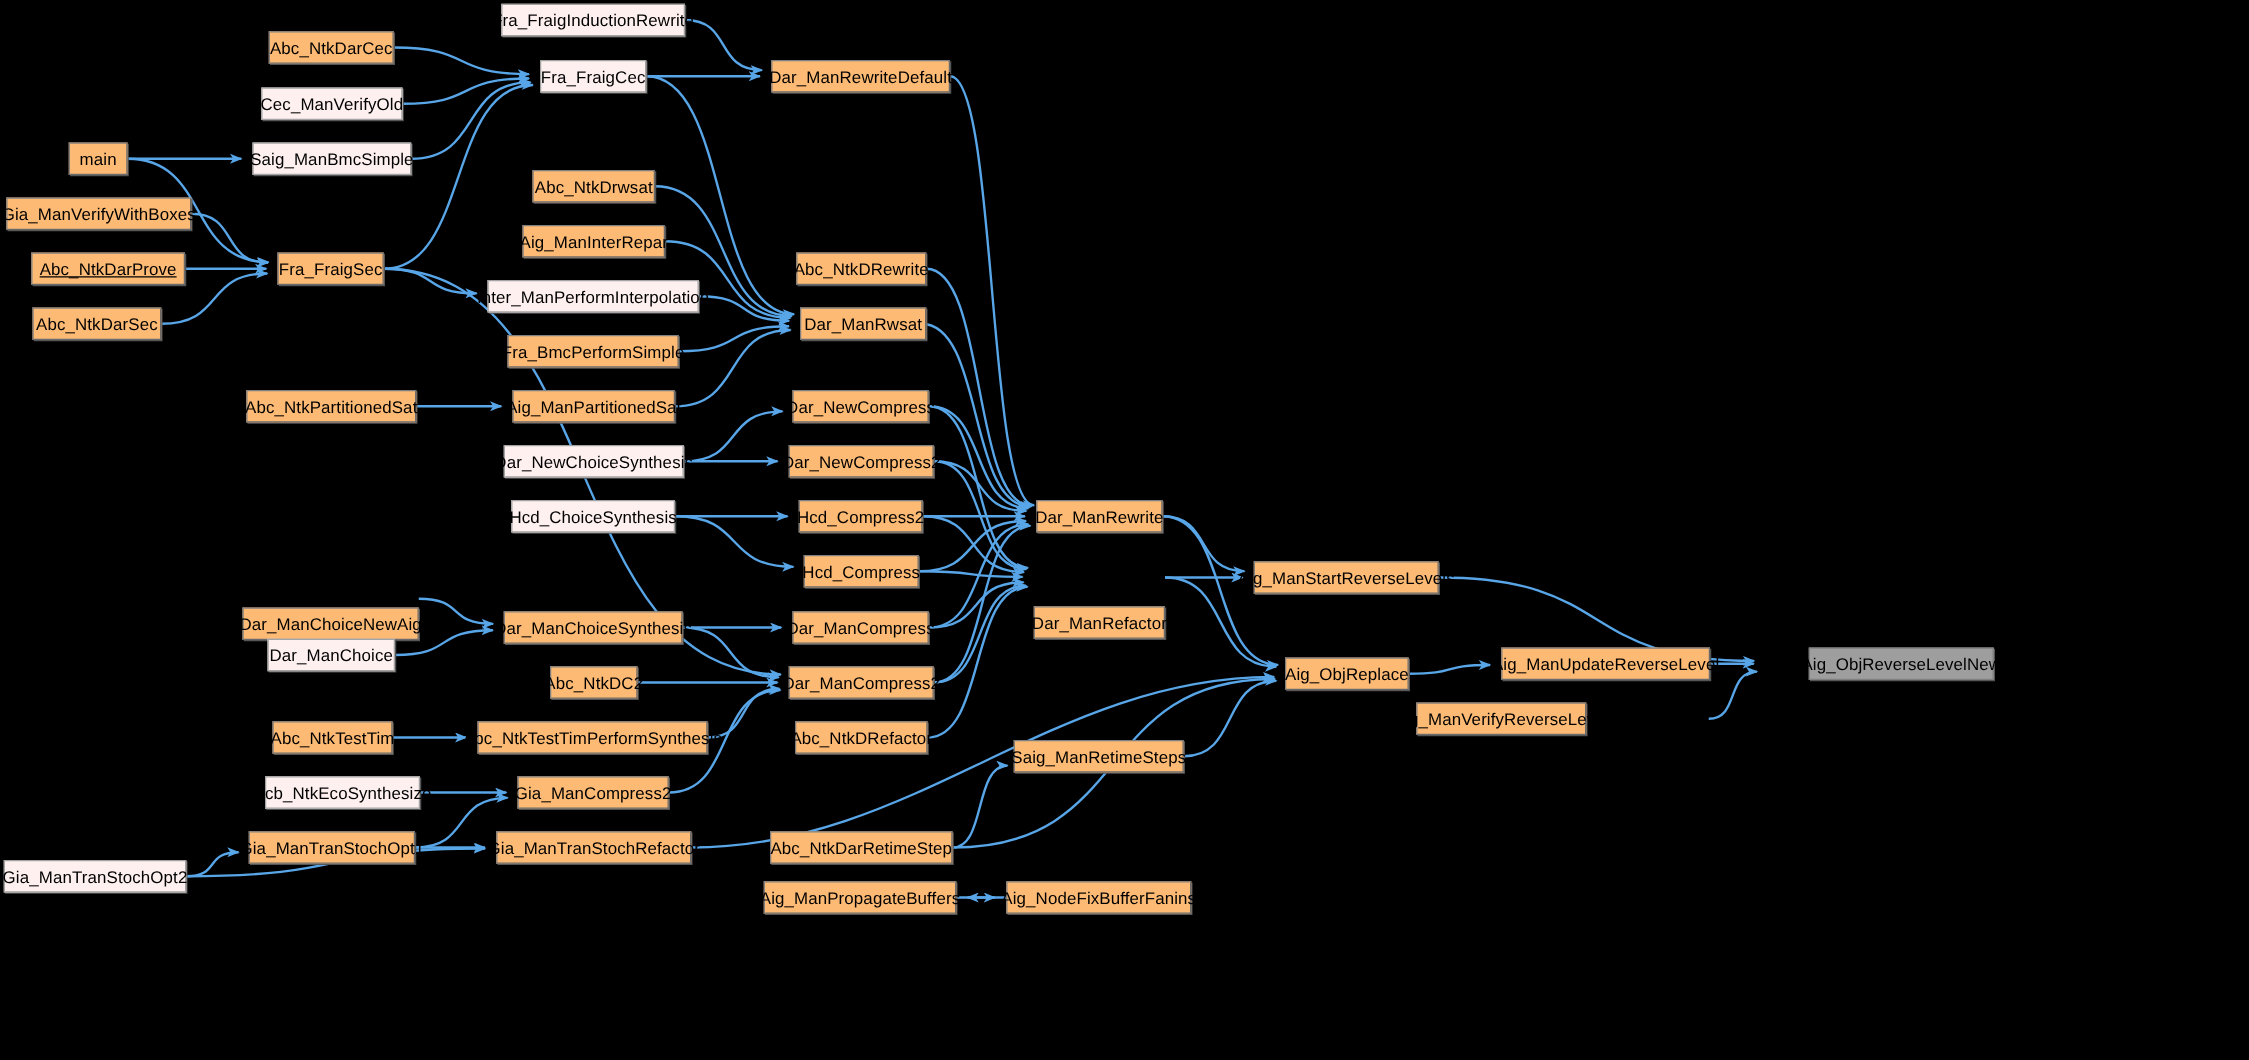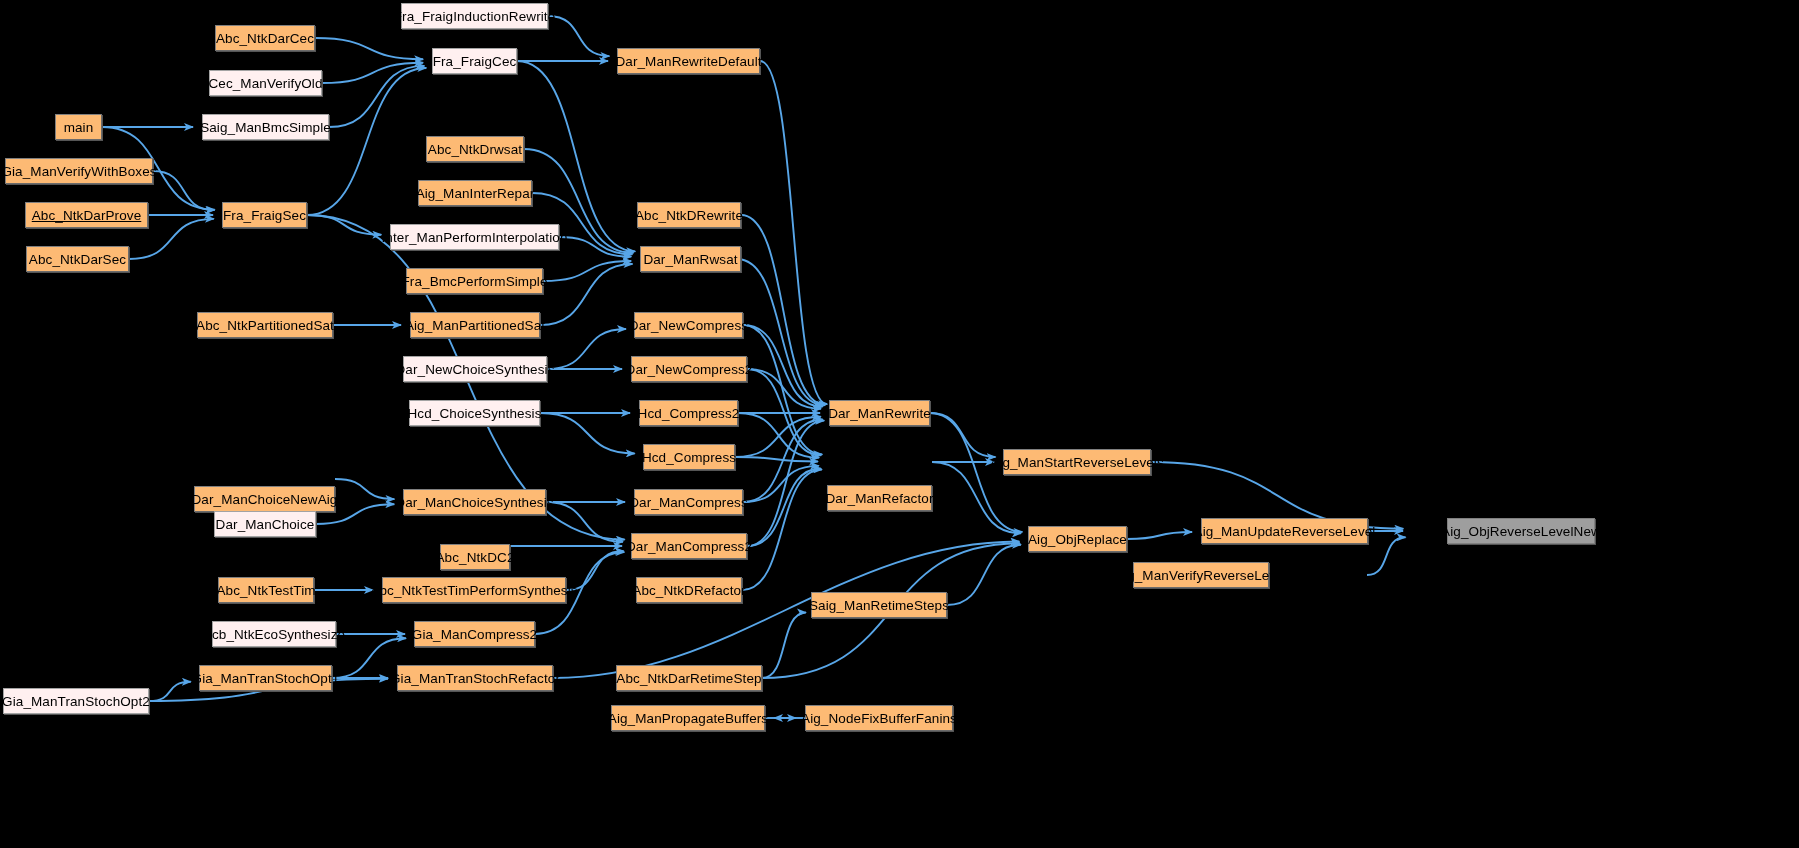--- a/index.html
+++ b/index.html
@@ -212,21 +212,21 @@
       </div>
       <div class="node" style="left: 403px; top: 489px; width: 143px;">
         <span>Dar_ManChoiceSynthesis</span>
       </div>
       <div class="node" style="left: 634px; top: 489px; width: 109px;">
         <span>Dar_ManCompress</span>
       </div>
       <div class="node hl" style="left: 214px; top: 511px; width: 102px;">
         <span>Dar_ManChoice</span>
       </div>
-      <div class="node" style="left: 440px; top: 544px; width: 70px; text-align: center;">
+      <div class="node" style="left: 440px; top: 533px; width: 70px; text-align: center;">
         <span>Abc_NtkDC2</span>
       </div>
       <div class="node" style="left: 631px; top: 533px; width: 116px;">
         <span>Dar_ManCompress2</span>
       </div>
       <div class="node" style="left: 1028px; top: 526px; width: 99px;">
         <span>Aig_ObjReplace</span>
       </div>
       <div class="node" style="left: 1201px; top: 518px; width: 167px;">
         <span>Aig_ManUpdateReverseLevel</span>

